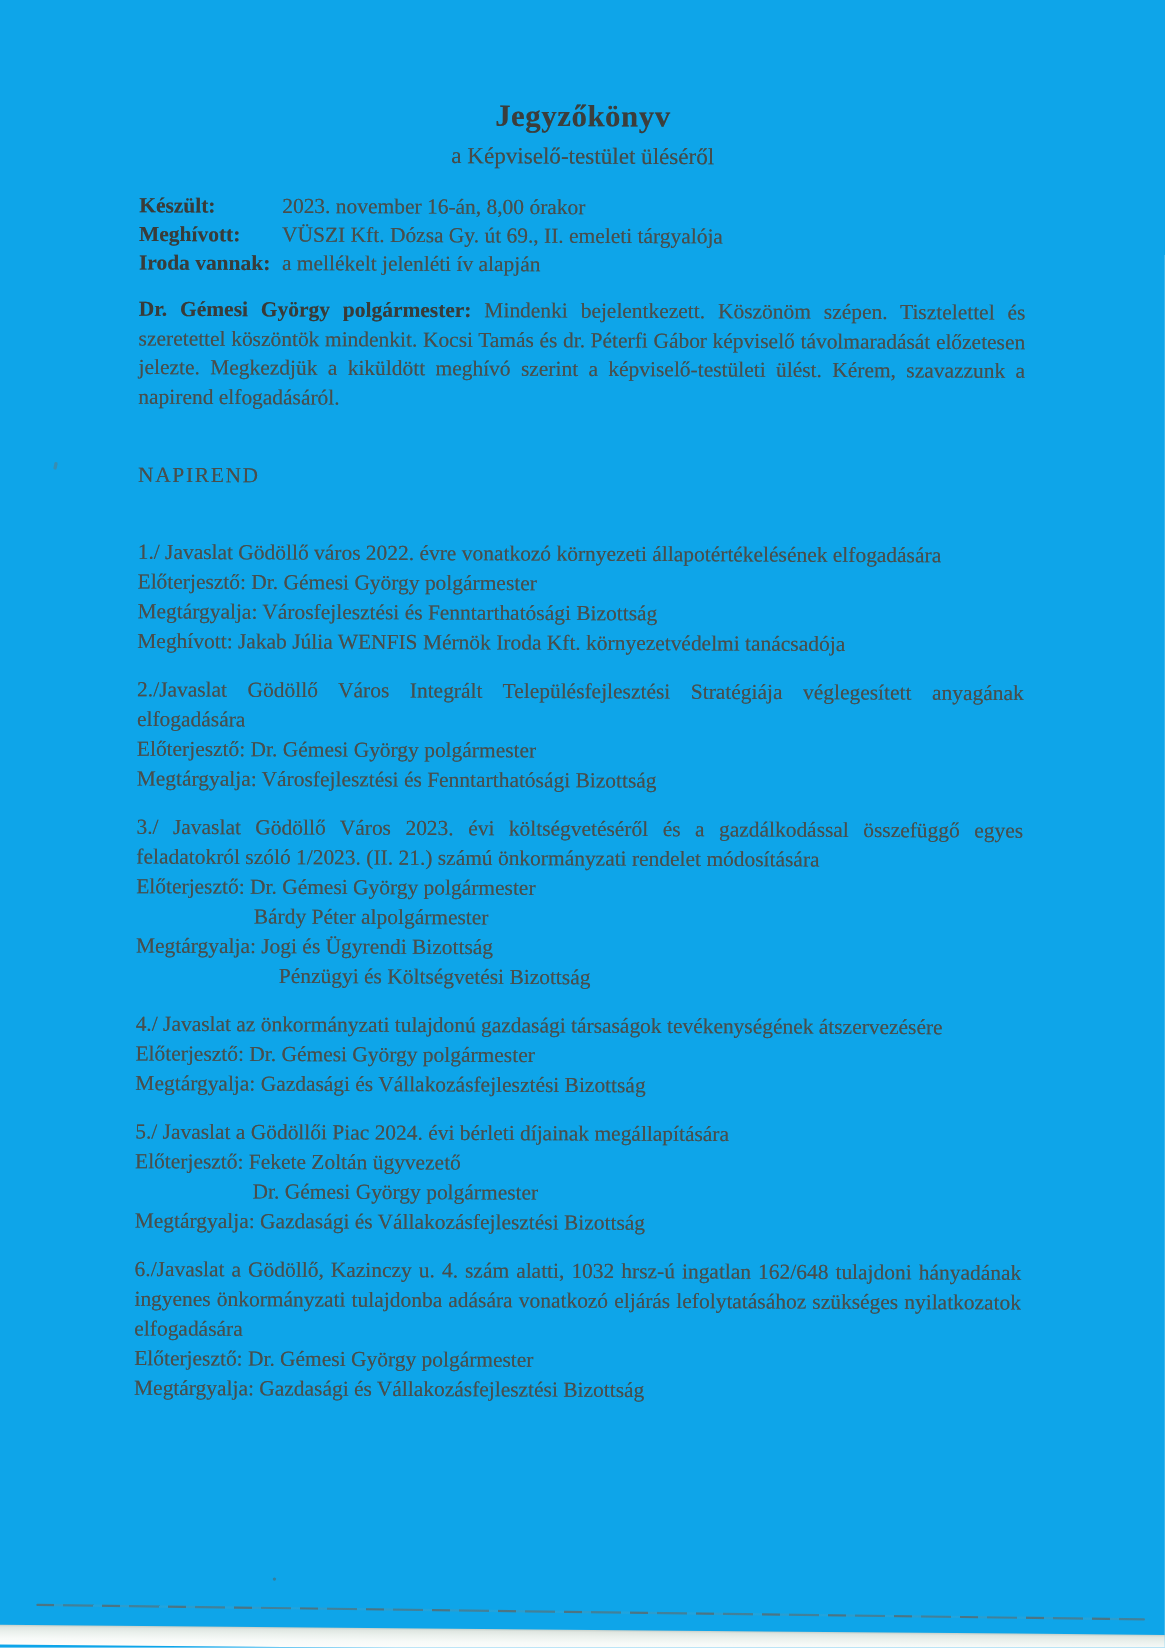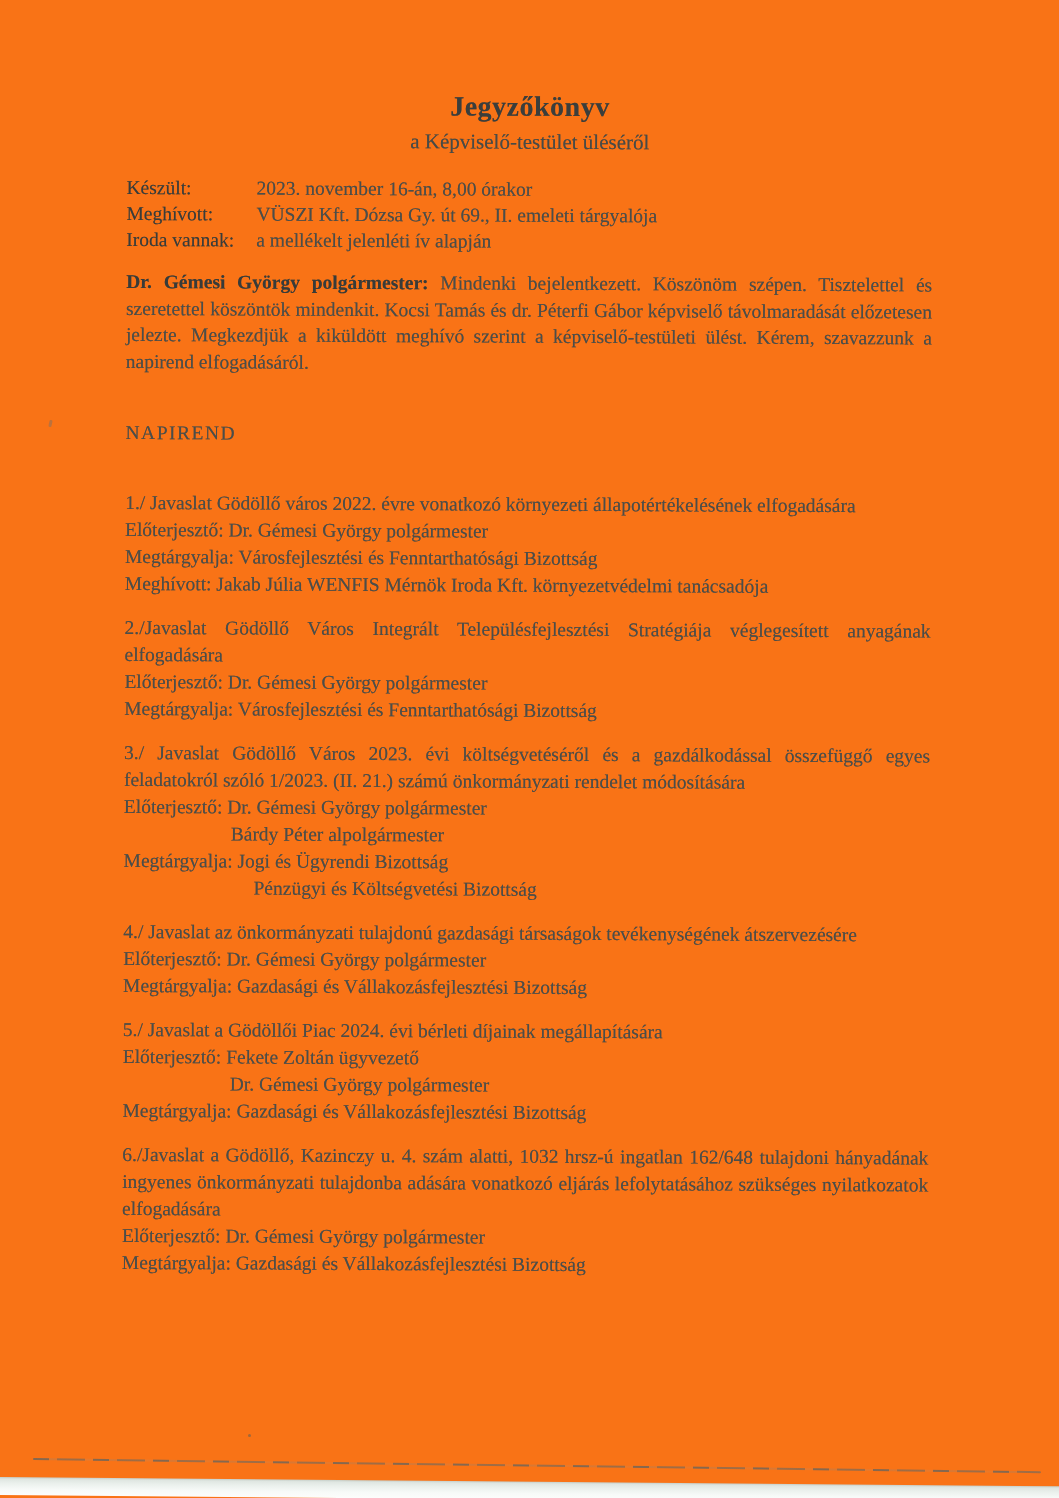--- a/index.html
+++ b/index.html
@@ -4,21 +4,21 @@
 <style>
   html, body {
     margin: 0;
     padding: 0;
     background: #ffffff;
   }
   .page {
     position: relative;
     width: 1059px;
     height: 1498px;
-    background: #f97316;
+    background: #0ea5e9;
     overflow: hidden;
     font-family: "Liberation Serif", "DejaVu Serif", serif;
     color: #4a4e4b;
     text-shadow: 0 0 0.5px rgba(62, 66, 62, 0.55);
   }
   .content {
     position: absolute;
     left: 127px;
     top: 88px;
     width: 806px;
@@ -42,21 +42,21 @@
     color: #474b48;
   }
   .meta {
     margin-top: 22px;
     font-size: 19.5px;
     line-height: 26px;
   }
   .meta-row { display: flex; }
   .meta-label {
     flex: 0 0 130px;
-    font-weight: normal;
+    font-weight: bold;
     color: #393c3a;
   }
   .meta-value { color: #4a4e4b; }
   .opening {
     margin: 16px 0 0 0;
     font-size: 19.5px;
     line-height: 26.5px;
     text-align: justify;
   }
   .speaker {

